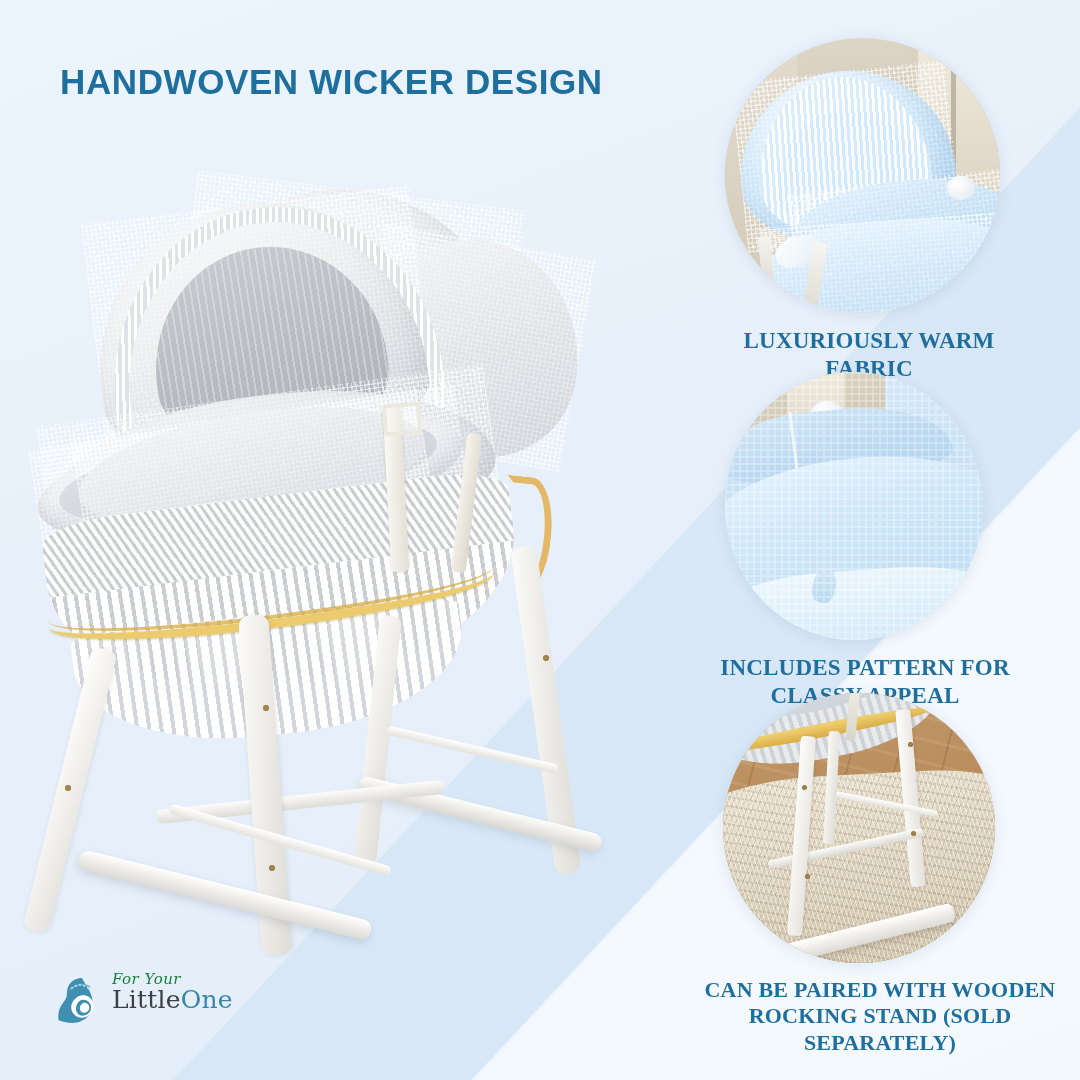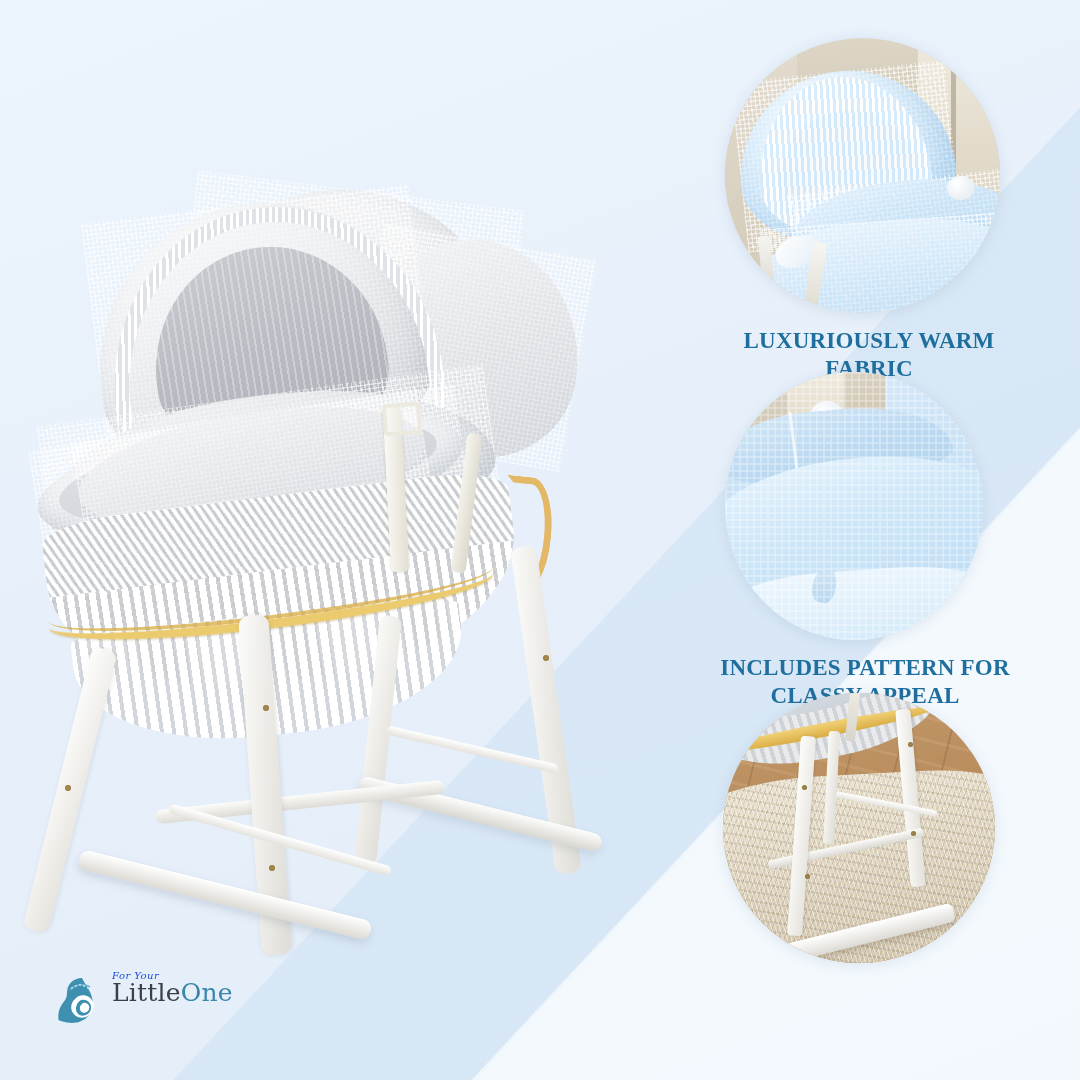--- a/index.html
+++ b/index.html
@@ -398,35 +398,36 @@
   }
   .hero .screwDot{
     position:absolute;width:6px;height:6px;border-radius:50%;
     background:radial-gradient(circle,#b2934f,#806838);
   }
 
   
   .logo{position:absolute;left:52px;top:968px;width:200px;height:66px;}
   .logo .mark{position:absolute;left:0;top:4px;width:56px;height:56px;}
   .logo .txt{position:absolute;left:60px;top:2px;width:150px;}
-  .logo .l1{font-family:"DejaVu Serif",serif;font-style:italic;font-size:10px;
-    color:#1d4ed8;letter-spacing:.5px;}
+  .logo .l1{font-family:"DejaVu Serif",serif;font-style:italic;font-size:15px;
+    color:#15803d;letter-spacing:.5px;}
   .logo .l2{font-family:"DejaVu Serif",serif;font-size:25px;
     color:#3b4045;letter-spacing:.2px;line-height:1.05;margin-top:-1px;}
   .logo .l2 .one{color:#3b86ab;}
 </style>
 </head>
 <body>
 
 <div class="stage">
 
   <div class="bg-base"></div>
   <div class="bg-diag"></div>
   <div class="bg-diag2"></div>
 
+  <div class="headline">HANDWOVEN WICKER DESIGN</div>
 
   <div class="hero">
     <div class="canopyBack">
         <div class="waffle"></div>
       </div>
     <div class="hoodRight">
         <div class="waffle"></div>
       </div>
     <div class="canopyMain">
         <div class="waffle"></div>
@@ -534,20 +535,21 @@
         <div class="rail"></div>
         <div class="dowel"></div>
         <div class="legA"></div>
         <div class="rocker"></div>
         <div class="screw" style="left:29%;top:34%;"></div>
         <div class="screw" style="left:30%;top:67%;"></div>
         <div class="screw" style="left:68%;top:18%;"></div>
         <div class="screw" style="left:69%;top:51%;"></div>
       </div>
     </div>
+    <div class="caption">CAN BE PAIRED WITH WOODEN ROCKING STAND (SOLD SEPARATELY)</div>
   </div>
 
   <div class="logo">
     <div class="mark">
       <svg viewBox="0 0 56 56" width="56" height="56" aria-hidden="true">
         <path d="M30 6c-9 0-15 6.5-15 15 0 6-3 8-6 13-2.5 4.2-3 9-2.5 14 0 0 6.5 3 13.5 3 10 0 18-6 20-14 1.5-6 .5-12-2-17-2-4-4.5-7-8-14z" fill="#3f8fb0"></path>
         <path d="M18 18c5-6 14-7 20-3" stroke="#6fb4cf" stroke-width="1.6" fill="none"></path>
         <circle cx="20" cy="16" r="1" fill="#bfe2ef"></circle>
           <circle cx="24" cy="14" r="1" fill="#bfe2ef"></circle>
         <circle cx="28" cy="13" r="1" fill="#bfe2ef"></circle>

